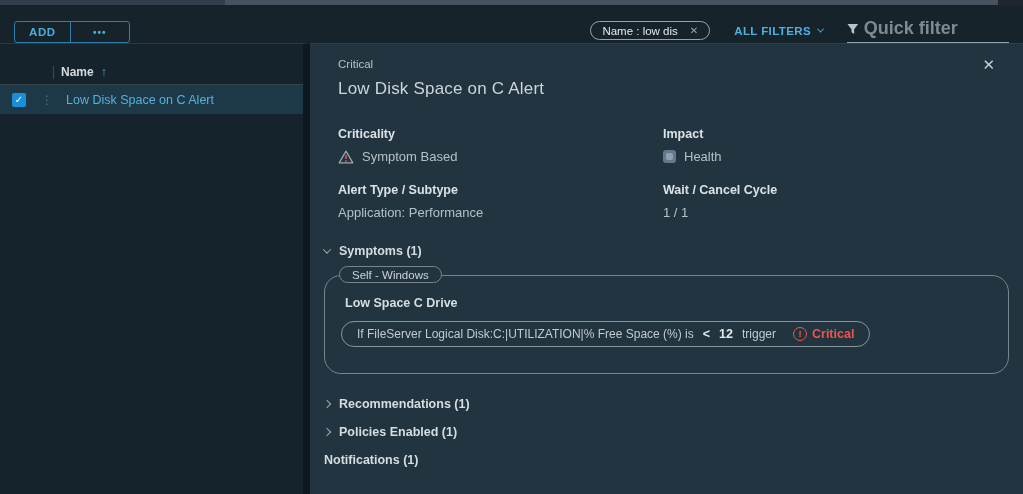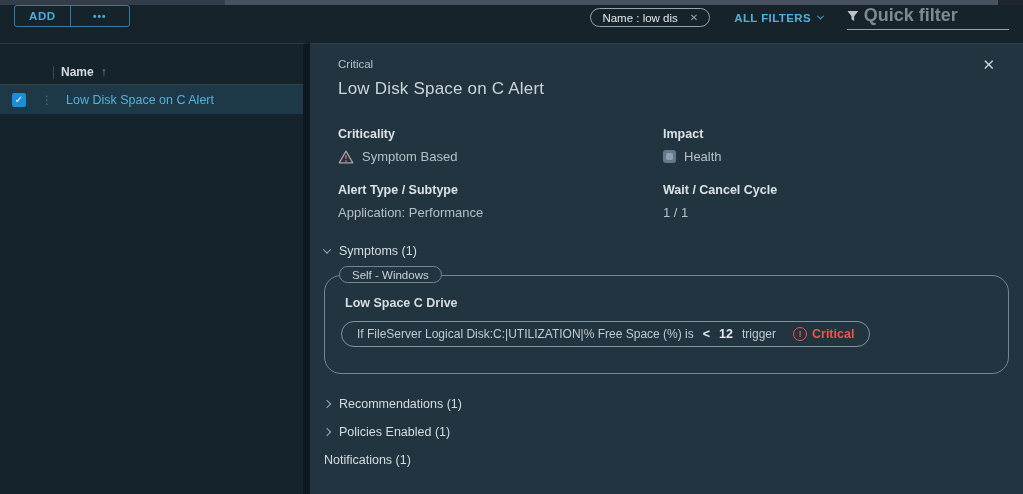--- a/index.html
+++ b/index.html
@@ -17,21 +17,21 @@
     height:5px; flex:0 0 5px;
     background:linear-gradient(to right,#343e4b 0 22%,#48525f 22% 97.6%,#20262e 97.6% 100%);
   }
 
   
   .header { height:40px; flex:0 0 40px; display:flex; align-items:center; padding:0 16px; background:#17232b; }
   .page-title { font-size:19px; font-weight:400; color:#ccd4d9; letter-spacing:.2px; }
   .help { margin-left:auto; color:#49afd9; font-size:17px; font-weight:700; cursor:pointer; padding-right:4px; }
 
   
-  .toolbar { height:38px; flex:0 0 38px; display:flex; align-items:flex-start; padding:0 14px; background:#17232b; }
+  .toolbar { height:38px; flex:0 0 38px; display:flex; align-items:flex-end; padding:0 14px; background:#17232b; }
   .btn-group { display:flex; }
   .btn {
     height:22px; background:transparent; border:1px solid #2f7da8; color:#49afd9;
     font-family:inherit; font-weight:700; font-size:11.5px; letter-spacing:.6px;
     padding:0 14px; cursor:pointer;
   }
   .btn.add { border-radius:3px 0 0 3px; min-width:50px; }
   .btn.more { border-radius:0 3px 3px 0; margin-left:-1px; min-width:60px; color:#49afd9; font-size:10px; letter-spacing:1px; }
   .toolbar-right { margin-left:auto; display:flex; align-items:center; gap:24px; }
   .chip {
@@ -74,21 +74,21 @@
   .close { position:absolute; top:12px; right:28px; color:#c6cfd4; font-size:15px; cursor:pointer; }
   .obj-type { margin:2px 0 0 28px; font-size:11.5px; color:#b6c1c7; }
   .detail-title { margin:9px 0 0 28px; font-size:17px; color:#ccd5d9; letter-spacing:.2px; }
 
   .fields-grid { margin:28px 0 0 28px; display:grid; grid-template-columns:325px auto; row-gap:19px; }
   .f-label { font-size:12.5px; font-weight:700; color:#dbe2e5; margin-bottom:8px; }
   .f-value { font-size:13px; color:#b6c0c6; display:flex; align-items:center; gap:8px; }
   .health-icon { width:13px; height:13px; background:#64798c; border-radius:3px; display:inline-flex; align-items:center; justify-content:center; }
   .health-icon i { width:7px; height:7px; background:#8ba0b2; border-radius:2px; }
 
-  .section { margin:24px 0 0 14px; display:flex; align-items:center; gap:9px; font-size:12.5px; font-weight:400; color:#d6dde0; cursor:pointer;text-align:right; }
+  .section { margin:24px 0 0 14px; display:flex; align-items:center; gap:9px; font-size:12.5px; font-weight:700; color:#d6dde0; cursor:pointer;text-align:right; }
   .section.collapsed { margin-top:0; height:28px; }
   .collapsed-wrap { margin-top:16px; display:flex; flex-direction:column; }
 
   .fieldset {
     position:relative; margin:17px 14px 0 14px;
     border:1px solid #76868f; border-radius:17px;
     padding:20px 16px 26px 16px;
   }
   .legend {
     position:absolute; top:-10px; left:14px;

